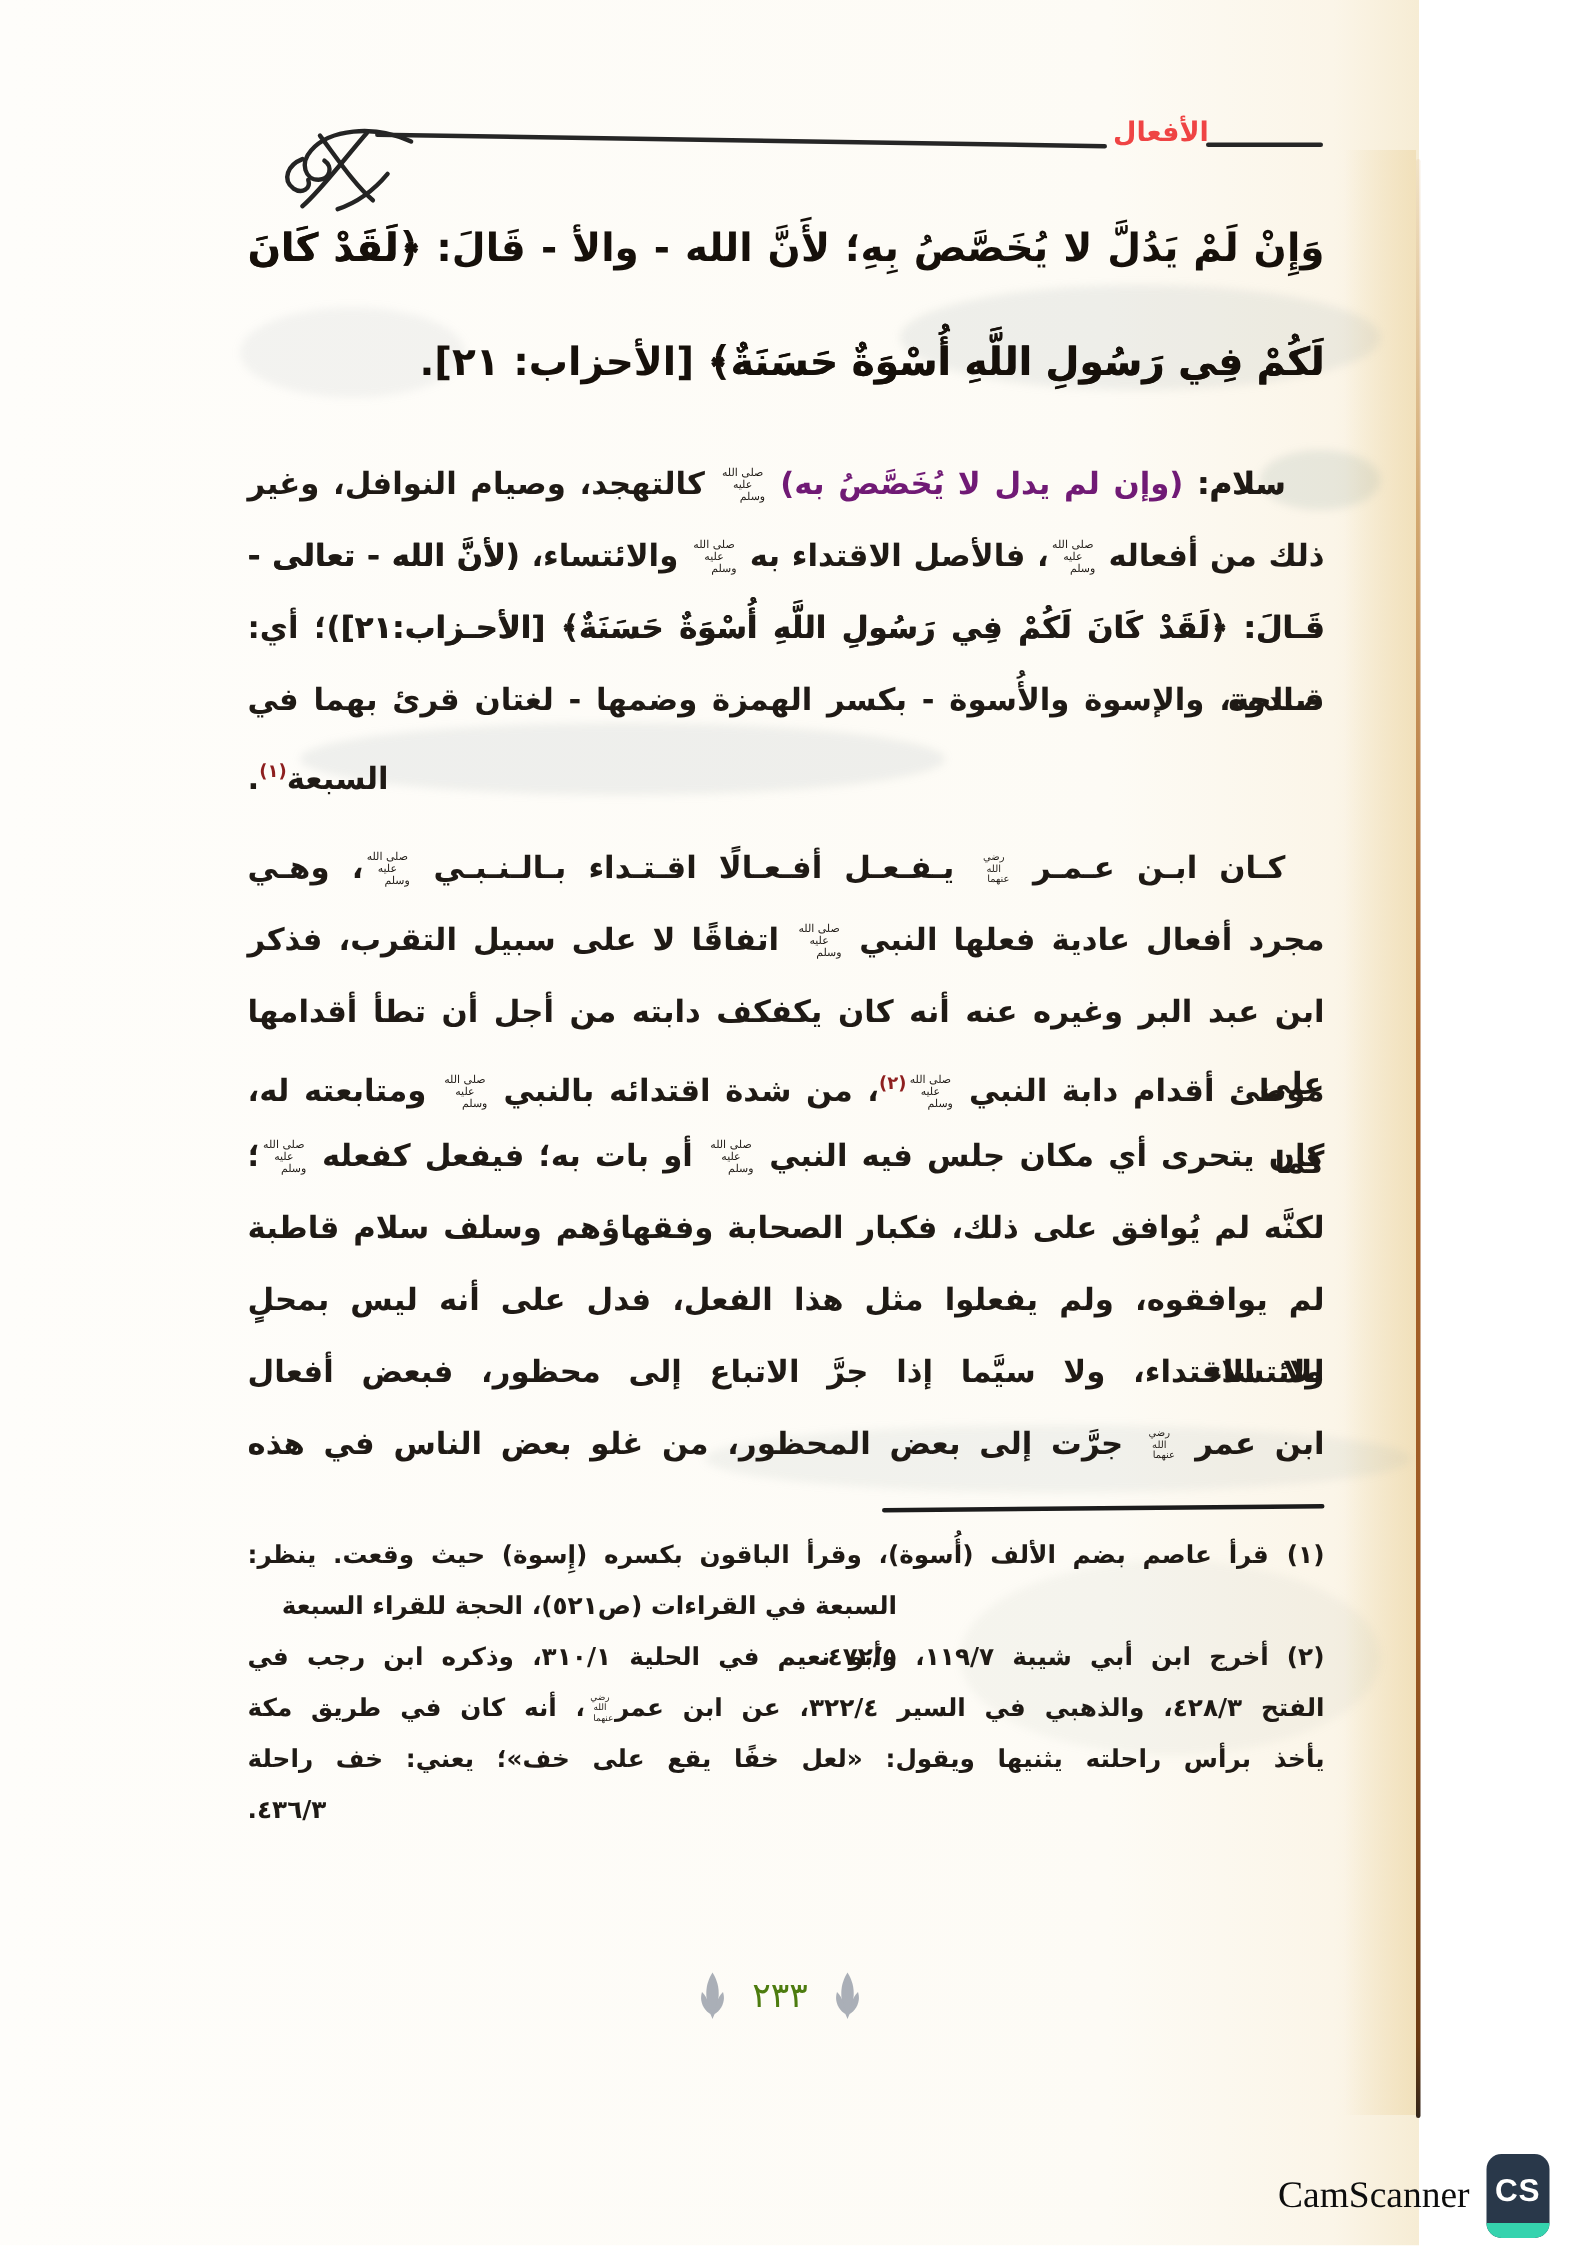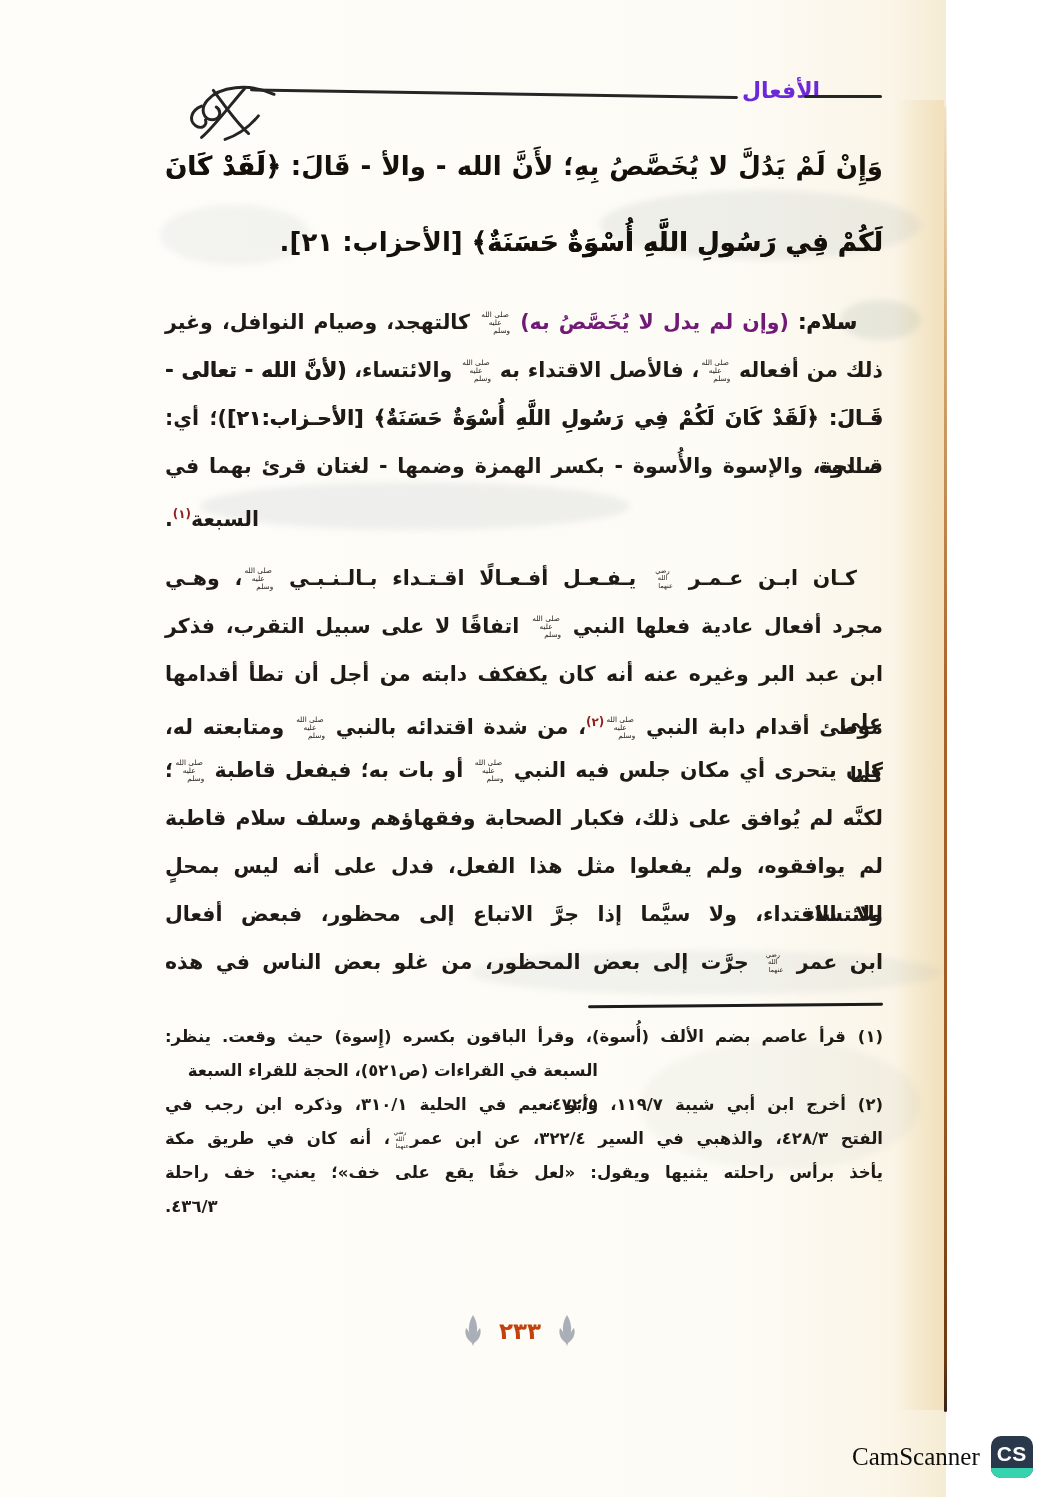--- a/index.html
+++ b/index.html
@@ -20,21 +20,21 @@
   }
   .edge-line{
     position:absolute;left:944px;top:106px;width:3px;height:1306px;border-radius:2px;
     background:linear-gradient(to bottom,
       rgba(214,170,110,0.15) 0%,rgba(196,140,70,0.7) 18%,
       #a9632a 45%,#9c5a24 75%,#6b3a12 96%,rgba(30,15,4,0.9) 100%);
   }
   
   .smudge{position:absolute;border-radius:50%;filter:blur(3px);pointer-events:none;}
   
-  .hdr-title{position:absolute;left:742px;top:78px;font-size:22px;font-weight:700;color:#6d28d9;direction:rtl;}
+  .hdr-title{position:absolute;left:742px;top:78px;font-size:18px;font-weight:700;color:#ef4444;direction:rtl;}
   .hdr-rule-long{position:absolute;left:250px;top:96px;width:488px;height:2.5px;background:#262626;border-radius:2px;transform:rotate(0.9deg);transform-origin:right center;}
   .hdr-rule-short{position:absolute;left:804px;top:95px;width:78px;height:2.5px;background:#262626;border-radius:2px;}
   .hdr-ornament{position:absolute;left:180px;top:76px;width:98px;height:70px;}
   
   .textblock{position:absolute;left:165px;width:718px;direction:rtl;}
   .lead{top:128px;font-size:26px;font-weight:700;color:#16100a;}
   .lead .line{height:76px;line-height:76px;}
   .body1{top:298px;font-size:20.5px;font-weight:700;}
   .body2{top:554px;font-size:20.5px;font-weight:700;}
   .body1 .line,.body2 .line{height:48px;line-height:48px;}
@@ -53,25 +53,25 @@
     font-weight:400;text-align:center;vertical-align:middle;
     white-space:normal;color:#1f1a15;margin:0 1px;
   }
   .seal.rda{width:21px;font-size:6.6px;}
   .fns .seal{width:25px;font-size:6.4px;}
   .fns .seal.rda{width:18px;font-size:6px;}
   
   .fn-sep{position:absolute;left:588px;top:1004px;width:295px;height:3px;background:#1c1c1c;transform:rotate(-0.5deg);border-radius:2px;}
   
   .pageno-wrap{position:absolute;left:385px;top:1314px;width:270px;display:flex;align-items:center;justify-content:center;gap:16px;}
-  .pageno{font-size:23px;font-weight:700;color:#c2410c;}
+  .pageno{font-size:23px;font-weight:400;color:#4d7c0f;}
   .pn-orn{width:20px;height:34px;opacity:0.75;}
   
   .wm{position:absolute;left:852px;top:1436px;display:flex;align-items:center;gap:11px;}
-  .cs-icon{width:42px;height:42px;background:#29384a;border-radius:10px;position:relative;display:flex;align-items:center;justify-content:center;flex:none;}
+  .cs-icon{width:42px;height:56px;background:#29384a;border-radius:10px;position:relative;display:flex;align-items:center;justify-content:center;flex:none;}
   .cs-icon .cs-txt{color:#ffffff;font-weight:700;font-size:21px;font-family:"Liberation Sans",sans-serif;margin-top:-7px;letter-spacing:0.5px;}
   .cs-strip{position:absolute;bottom:0;left:0;right:0;height:10px;background:#35d3ae;border-radius:0 0 10px 10px;}
   .wm-label{font-family:"Liberation Serif",serif;font-size:25px;color:#0d0d0d;direction:ltr;}
 </style>
 </head>
 <body>
 
 <div class="scan-page"></div>
 <div class="edge-glow"></div>
 <div class="edge-line"></div>
@@ -106,21 +106,21 @@
     <div class="line justify"><span>ذلك من أفعاله </span><span class="seal saw">صلى الله عليه وسلم</span><span>، فالأصل الاقتداء به </span><span class="seal saw">صلى الله عليه وسلم</span><span> والائتساء، </span><span class="b">(لأنَّ الله - تعالى -</span></div>
     <div class="line justify"><span class="b">قَـالَ: </span><span class="qb">﴿لَقَدْ كَانَ لَكُمْ فِي رَسُولِ اللَّهِ أُسْوَةٌ حَسَنَةٌ﴾ [الأحـزاب:٢١]</span><span>)؛ أي: قــدوة</span></div>
     <div class="line justify"><span>صالحة، والإسوة والأُسوة - بكسر الهمزة وضمها - لغتان قرئ بهما في</span></div>
     <div class="line left"><span>السبعة</span><span class="fnref">(١)</span><span>.</span></div>
   </div>
 <div class="textblock body2">
     <div class="line justify" style="padding-right: 26px;"><span>كـان ابـن عـمـر </span><span class="seal rda">رضي الله عنهما</span><span> يـفـعـل أفـعـالًا اقـتـداء بـالـنـبـي </span><span class="seal saw">صلى الله عليه وسلم</span><span>، وهـي</span></div>
     <div class="line justify"><span>مجرد أفعال عادية فعلها النبي </span><span class="seal saw">صلى الله عليه وسلم</span><span> اتفاقًا لا على سبيل التقرب، فذكر</span></div>
     <div class="line justify"><span>ابن عبد البر وغيره عنه أنه كان يكفكف دابته من أجل أن تطأ أقدامها على</span></div>
     <div class="line justify"><span>موطئ أقدام دابة النبي </span><span class="seal saw">صلى الله عليه وسلم</span><span class="fnref">(٢)</span><span>، من شدة اقتدائه بالنبي </span><span class="seal saw">صلى الله عليه وسلم</span><span> ومتابعته له، كما</span></div>
-    <div class="line justify"><span>كان يتحرى أي مكان جلس فيه النبي </span><span class="seal saw">صلى الله عليه وسلم</span><span> أو بات به؛ فيفعل قاطبة </span><span class="seal saw">صلى الله عليه وسلم</span><span>؛</span></div>
+    <div class="line justify"><span>كان يتحرى أي مكان جلس فيه النبي </span><span class="seal saw">صلى الله عليه وسلم</span><span> أو بات به؛ فيفعل كفعله </span><span class="seal saw">صلى الله عليه وسلم</span><span>؛</span></div>
     <div class="line justify"><span>لكنَّه لم يُوافق على ذلك، فكبار الصحابة وفقهاؤهم وسلف سلام قاطبة</span></div>
     <div class="line justify"><span>لم يوافقوه، ولم يفعلوا مثل هذا الفعل، فدل على أنه ليس بمحلٍ للائتساء</span></div>
     <div class="line justify"><span>ولا الاقتداء، ولا سيَّما إذا جرَّ الاتباع إلى محظور، فبعض أفعال</span></div>
     <div class="line justify"><span>ابن عمر </span><span class="seal rda">رضي الله عنهما</span><span> جرَّت إلى بعض المحظور، من غلو بعض الناس في هذه</span></div>
   </div>
 
 <div class="fn-sep"></div>
 <div class="textblock fns">
     <div class="line justify"><span class="num">(١)</span><span>قرأ عاصم بضم الألف (أُسوة)، وقرأ الباقون بكسره (إِسوة) حيث وقعت. ينظر:</span></div>
     <div class="line right" style="padding-right: 285px;"><span>السبعة في القراءات (ص٥٢١)، الحجة للقراء السبعة ٤٧٢/٥.</span></div>

